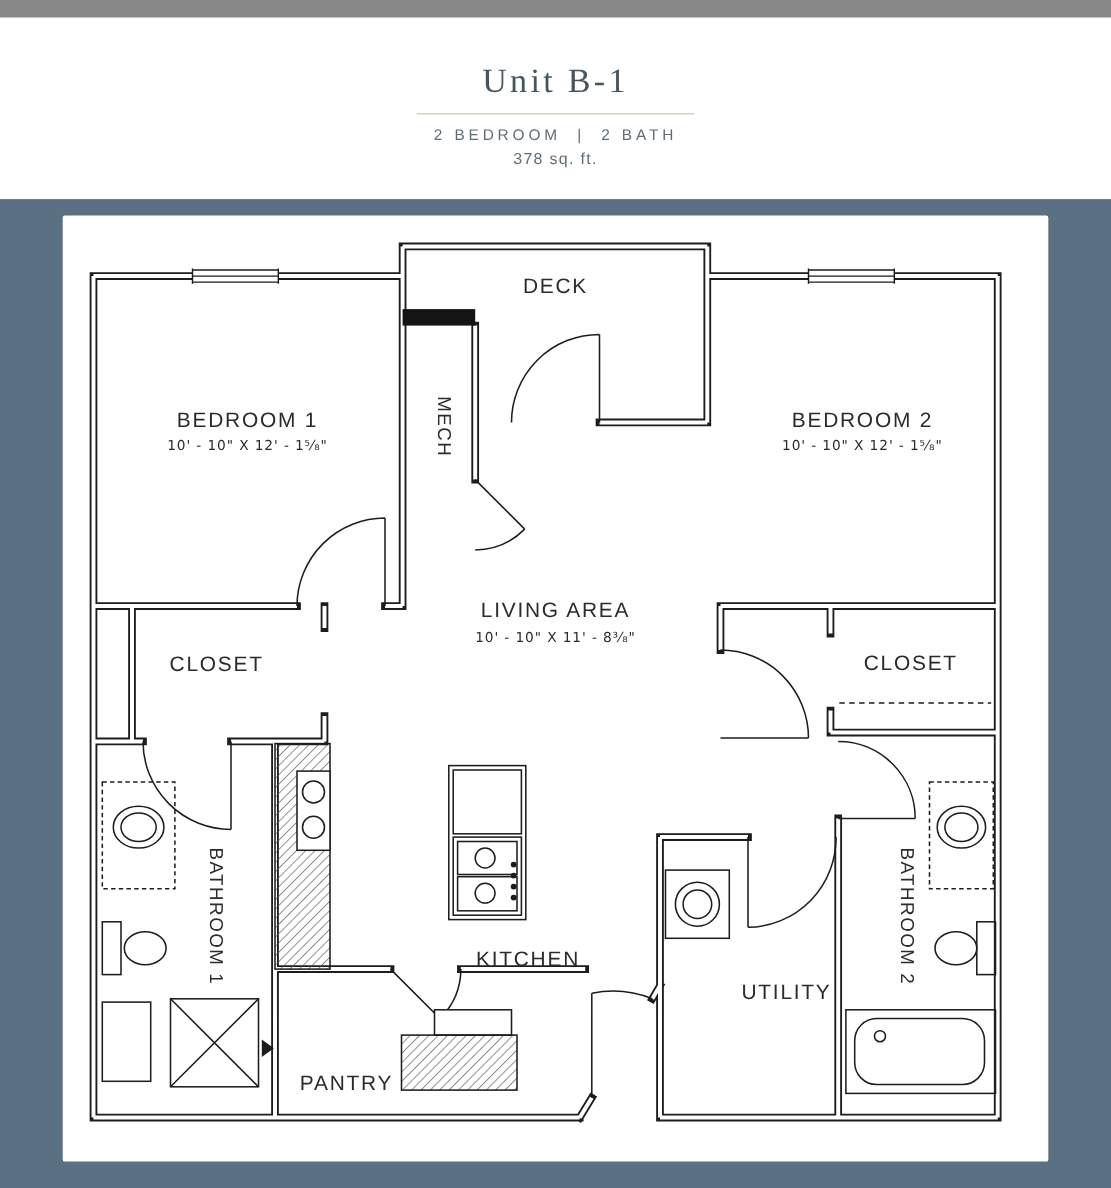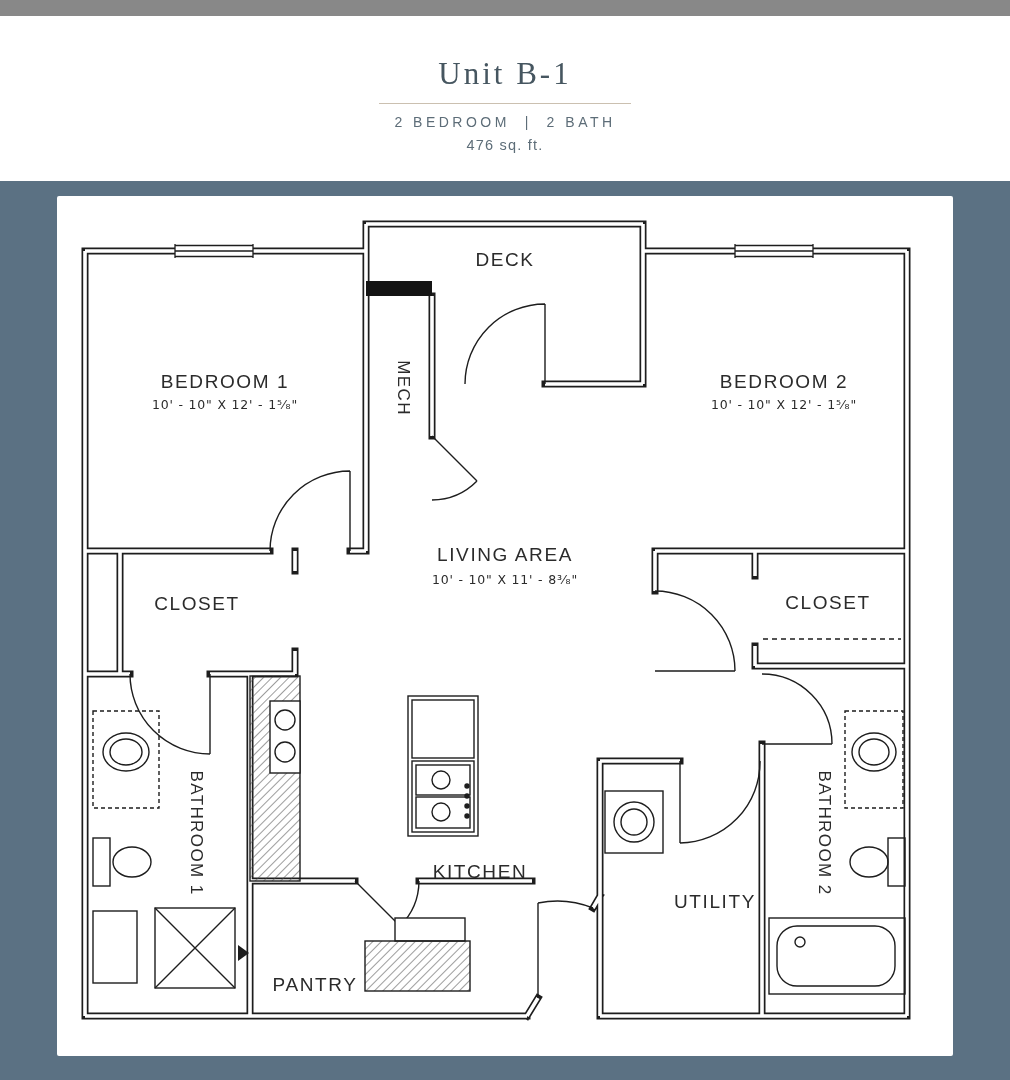--- a/index.html
+++ b/index.html
@@ -27,21 +27,21 @@
 </style>
 </head>
 <body>
 
 <div class="page">
 
   <div class="header">
     <div class="header-title">Unit B-1</div>
     <div class="header-divider"></div>
     <div class="header-subtitle">2 BEDROOM  |  2 BATH</div>
-    <div class="header-area">476 sq. ft.</div>
+    <div class="header-area">378 sq. ft.</div>
   </div>
 
   <div class="backdrop"></div>
 
   <div class="plan-panel">
     <svg width="896" height="860" viewBox="0 0 896 860" xmlns="http://www.w3.org/2000/svg">
 
       <defs>
         <pattern id="hatch" width="6" height="6" patternUnits="userSpaceOnUse" patternTransform="rotate(45)">
           <line x1="0" y1="0" x2="0" y2="6" stroke="#4a4a4a" stroke-width="1.1"></line>

